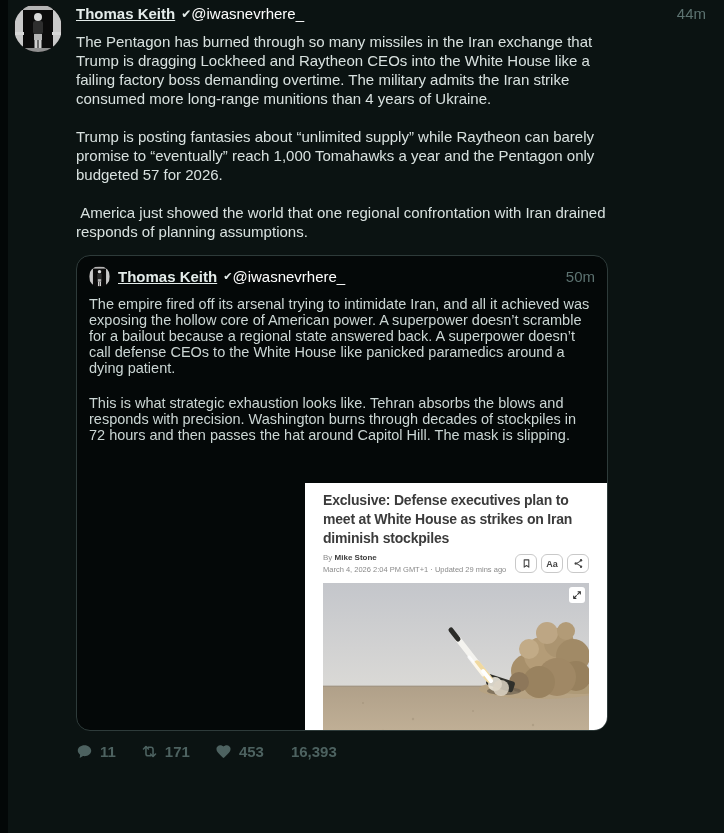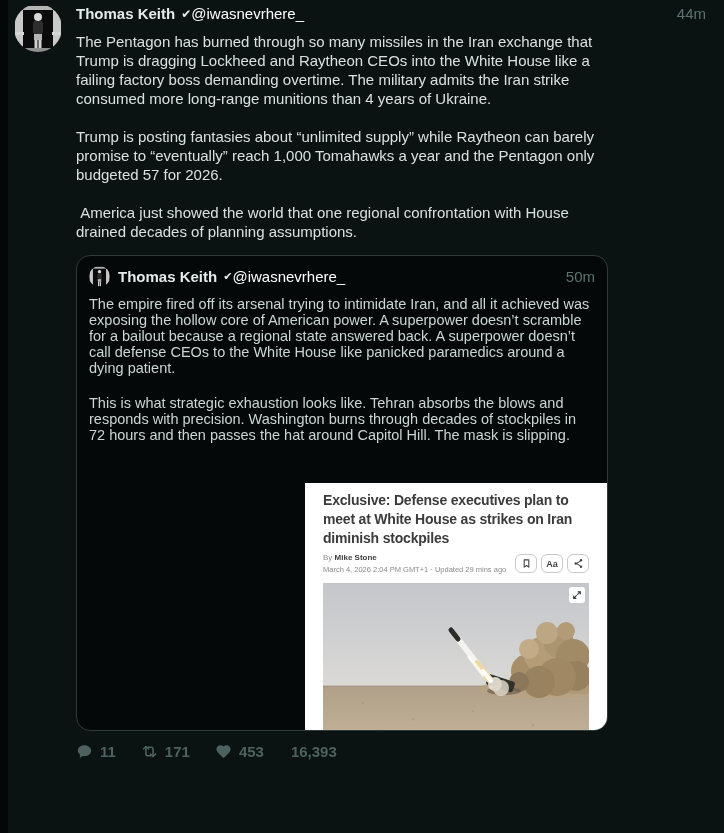--- a/index.html
+++ b/index.html
@@ -11,21 +11,21 @@
   }
   .left-strip { position:absolute; left:0; top:0; width:8px; height:100%; background:#030707; }
 
   .tweet { position:absolute; left:14px; top:4px; right:18px; display:flex; gap:14px; }
   .avatar-lg { width:48px; height:48px; border-radius:50%; overflow:hidden; flex:none; background:#141414; }
   .avatar-sm { width:21px; height:21px; border-radius:50%; overflow:hidden; flex:none; background:#141414; margin-right:8px; }
   .avatar-lg svg, .avatar-sm svg { display:block; width:100%; height:100%; }
 
   .content { flex:1; min-width:0; }
   .hdr { display:flex; align-items:center; font-size:15px; line-height:20px; }
-  .name { font-weight:bold; color:#e4ecea; }
+  .name { font-weight:bold; color:#e4ecea;text-decoration:underline; }
   .badge { color:#e4ecea; font-size:12px; margin-left:6px; }
   .handle { color:#ffffff; margin-left:0; }
   .time { margin-left:auto; color:#5c7270; }
 
   .tweet-text { margin-top:8px; max-width:541px; font-size:15px; line-height:19px; color:#d8e1df; }
   .tweet-text p { margin:0 0 19px 0; white-space:pre-wrap; }
   .tweet-text p:last-child { margin-bottom:0; }
 
   .quote {
     margin-top:14px; width:532px; height:476px; position:relative;
@@ -95,21 +95,21 @@
       <div class="hdr">
         <span class="name">Thomas Keith</span>
         <span class="badge">✔</span>
         <span class="handle">@iwasnevrhere_</span>
         <span class="time">44m</span>
       </div>
 
       <div class="tweet-text">
         <p>The Pentagon has burned through so many missiles in the Iran exchange that Trump is dragging Lockheed and Raytheon CEOs into the White House like a failing factory boss demanding overtime. The military admits the Iran strike consumed more long-range munitions than 4 years of Ukraine.</p>
         <p>Trump is posting fantasies about “unlimited supply” while Raytheon can barely promise to “eventually” reach 1,000 Tomahawks a year and the Pentagon only budgeted 57 for 2026.</p>
-        <p> America just showed the world that one regional confrontation with House drained decades of planning assumptions.</p>
+        <p> America just showed the world that one regional confrontation with Iran drained responds of planning assumptions.</p>
       </div>
 
       <div class="quote">
         <div class="q-inner">
           <div class="q-hdr">
             <span class="avatar-sm">
               <svg viewBox="0 0 48 48">
                 <rect width="48" height="48" fill="#161616"></rect>
                 <rect x="9" y="4" width="30" height="44" fill="#0b0b0b"></rect>
                 <rect x="9" y="2" width="30" height="4" fill="#b5b5b5"></rect>

